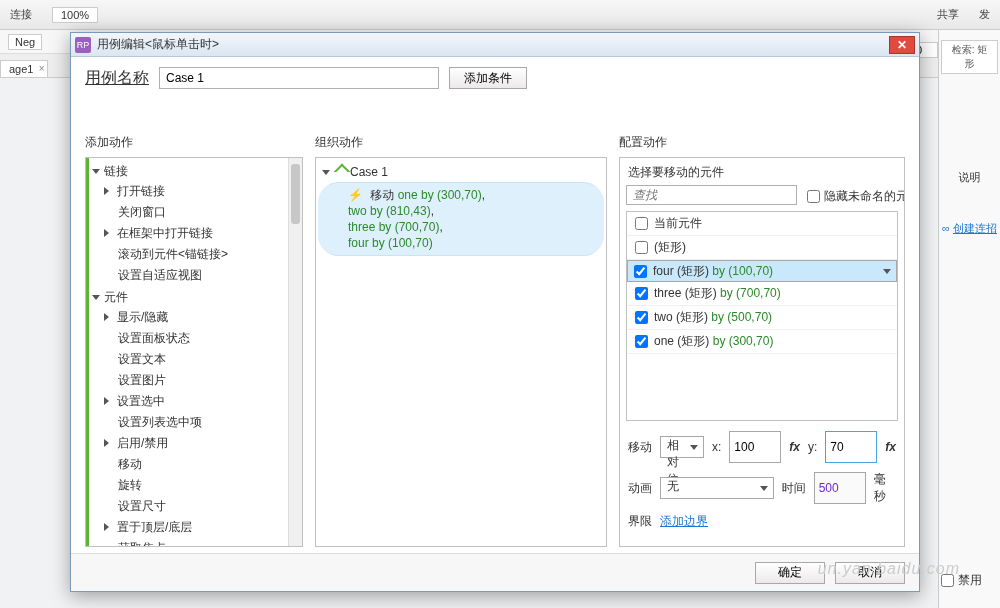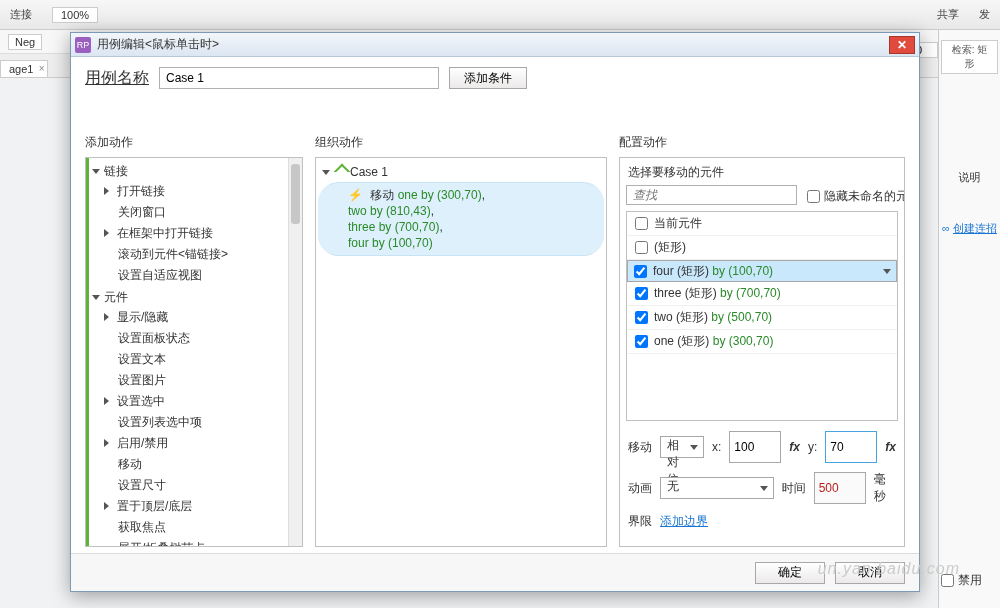--- a/index.html
+++ b/index.html
@@ -162,20 +162,21 @@
                   <span>元件</span>
                 </div>
               <div class="item"><span class="tri closed" style="margin-right:4px;margin-left:-14px"></span><span>显示/隐藏</span></div>
               <div class="item">设置面板状态</div>
               <div class="item">设置文本</div>
               <div class="item">设置图片</div>
               <div class="item"><span class="tri closed" style="margin-right:4px;margin-left:-14px"></span><span>设置选中</span></div>
               <div class="item">设置列表选中项</div>
               <div class="item"><span class="tri closed" style="margin-right:4px;margin-left:-14px"></span><span>启用/禁用</span></div>
               <div class="item">移动</div>
+              <div class="item">旋转</div>
               <div class="item">设置尺寸</div>
               <div class="item"><span class="tri closed" style="margin-right:4px;margin-left:-14px"></span><span>置于顶层/底层</span></div>
               <div class="item">获取焦点</div>
               <div class="item">展开/折叠树节点</div>
             </div>
           </div>
           <div class="scroll-v">
               <div class="thumb"></div>
             </div>
         </div>
@@ -249,21 +250,21 @@
               <input class="num" value="100" style="">
               <span class="fx">fx</span>
               <label>y:</label>
               <input class="num" style="border-color: rgb(74, 163, 224);" value="70">
               <span class="fx">fx</span>
             </div>
             <div class="frow">
               <label>动画</label>
               <div class="sel" style="width:120px"><span>无</span></div>
               <label>时间</label>
-              <input class="num" style="color: #b91c1c;" disabled="" value="500">
+              <input class="num" style="color: #6d28d9;" disabled="" value="500">
               <span>毫秒</span>
             </div>
             <div class="frow">
               <label>界限</label>
               <span class="link">添加边界</span>
             </div>
           </div>
         </div>
       </div>
     </div>

